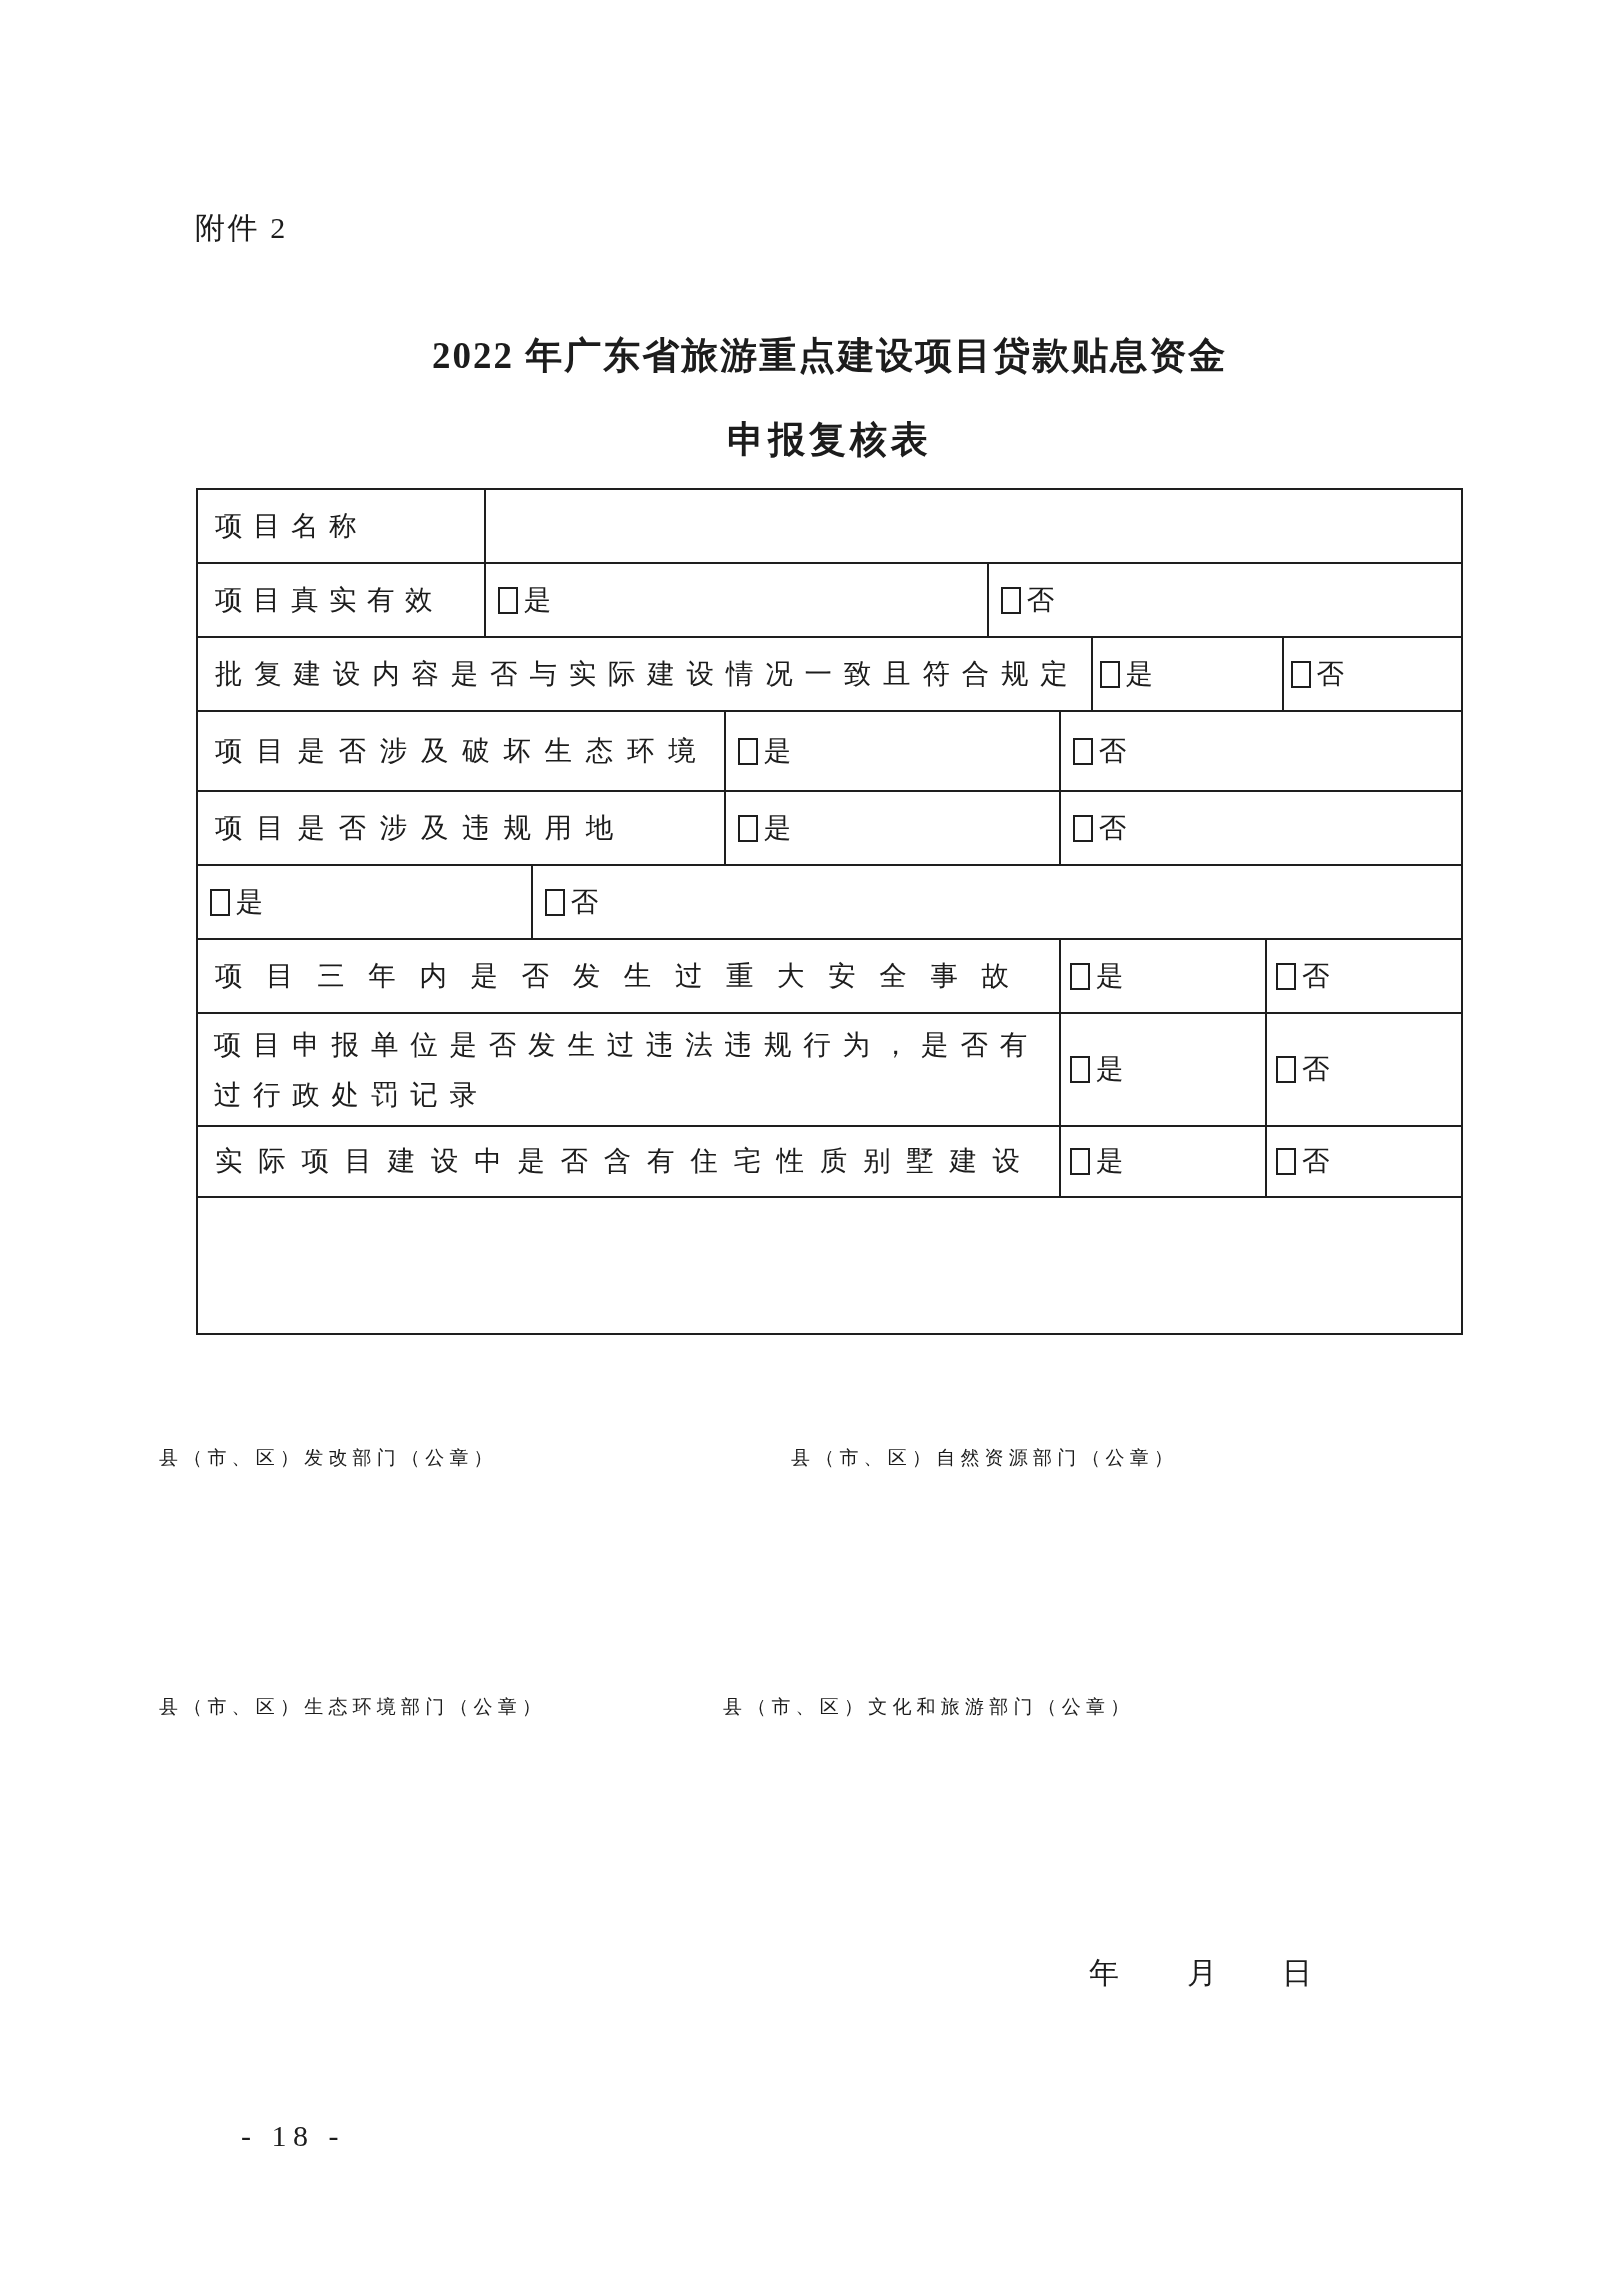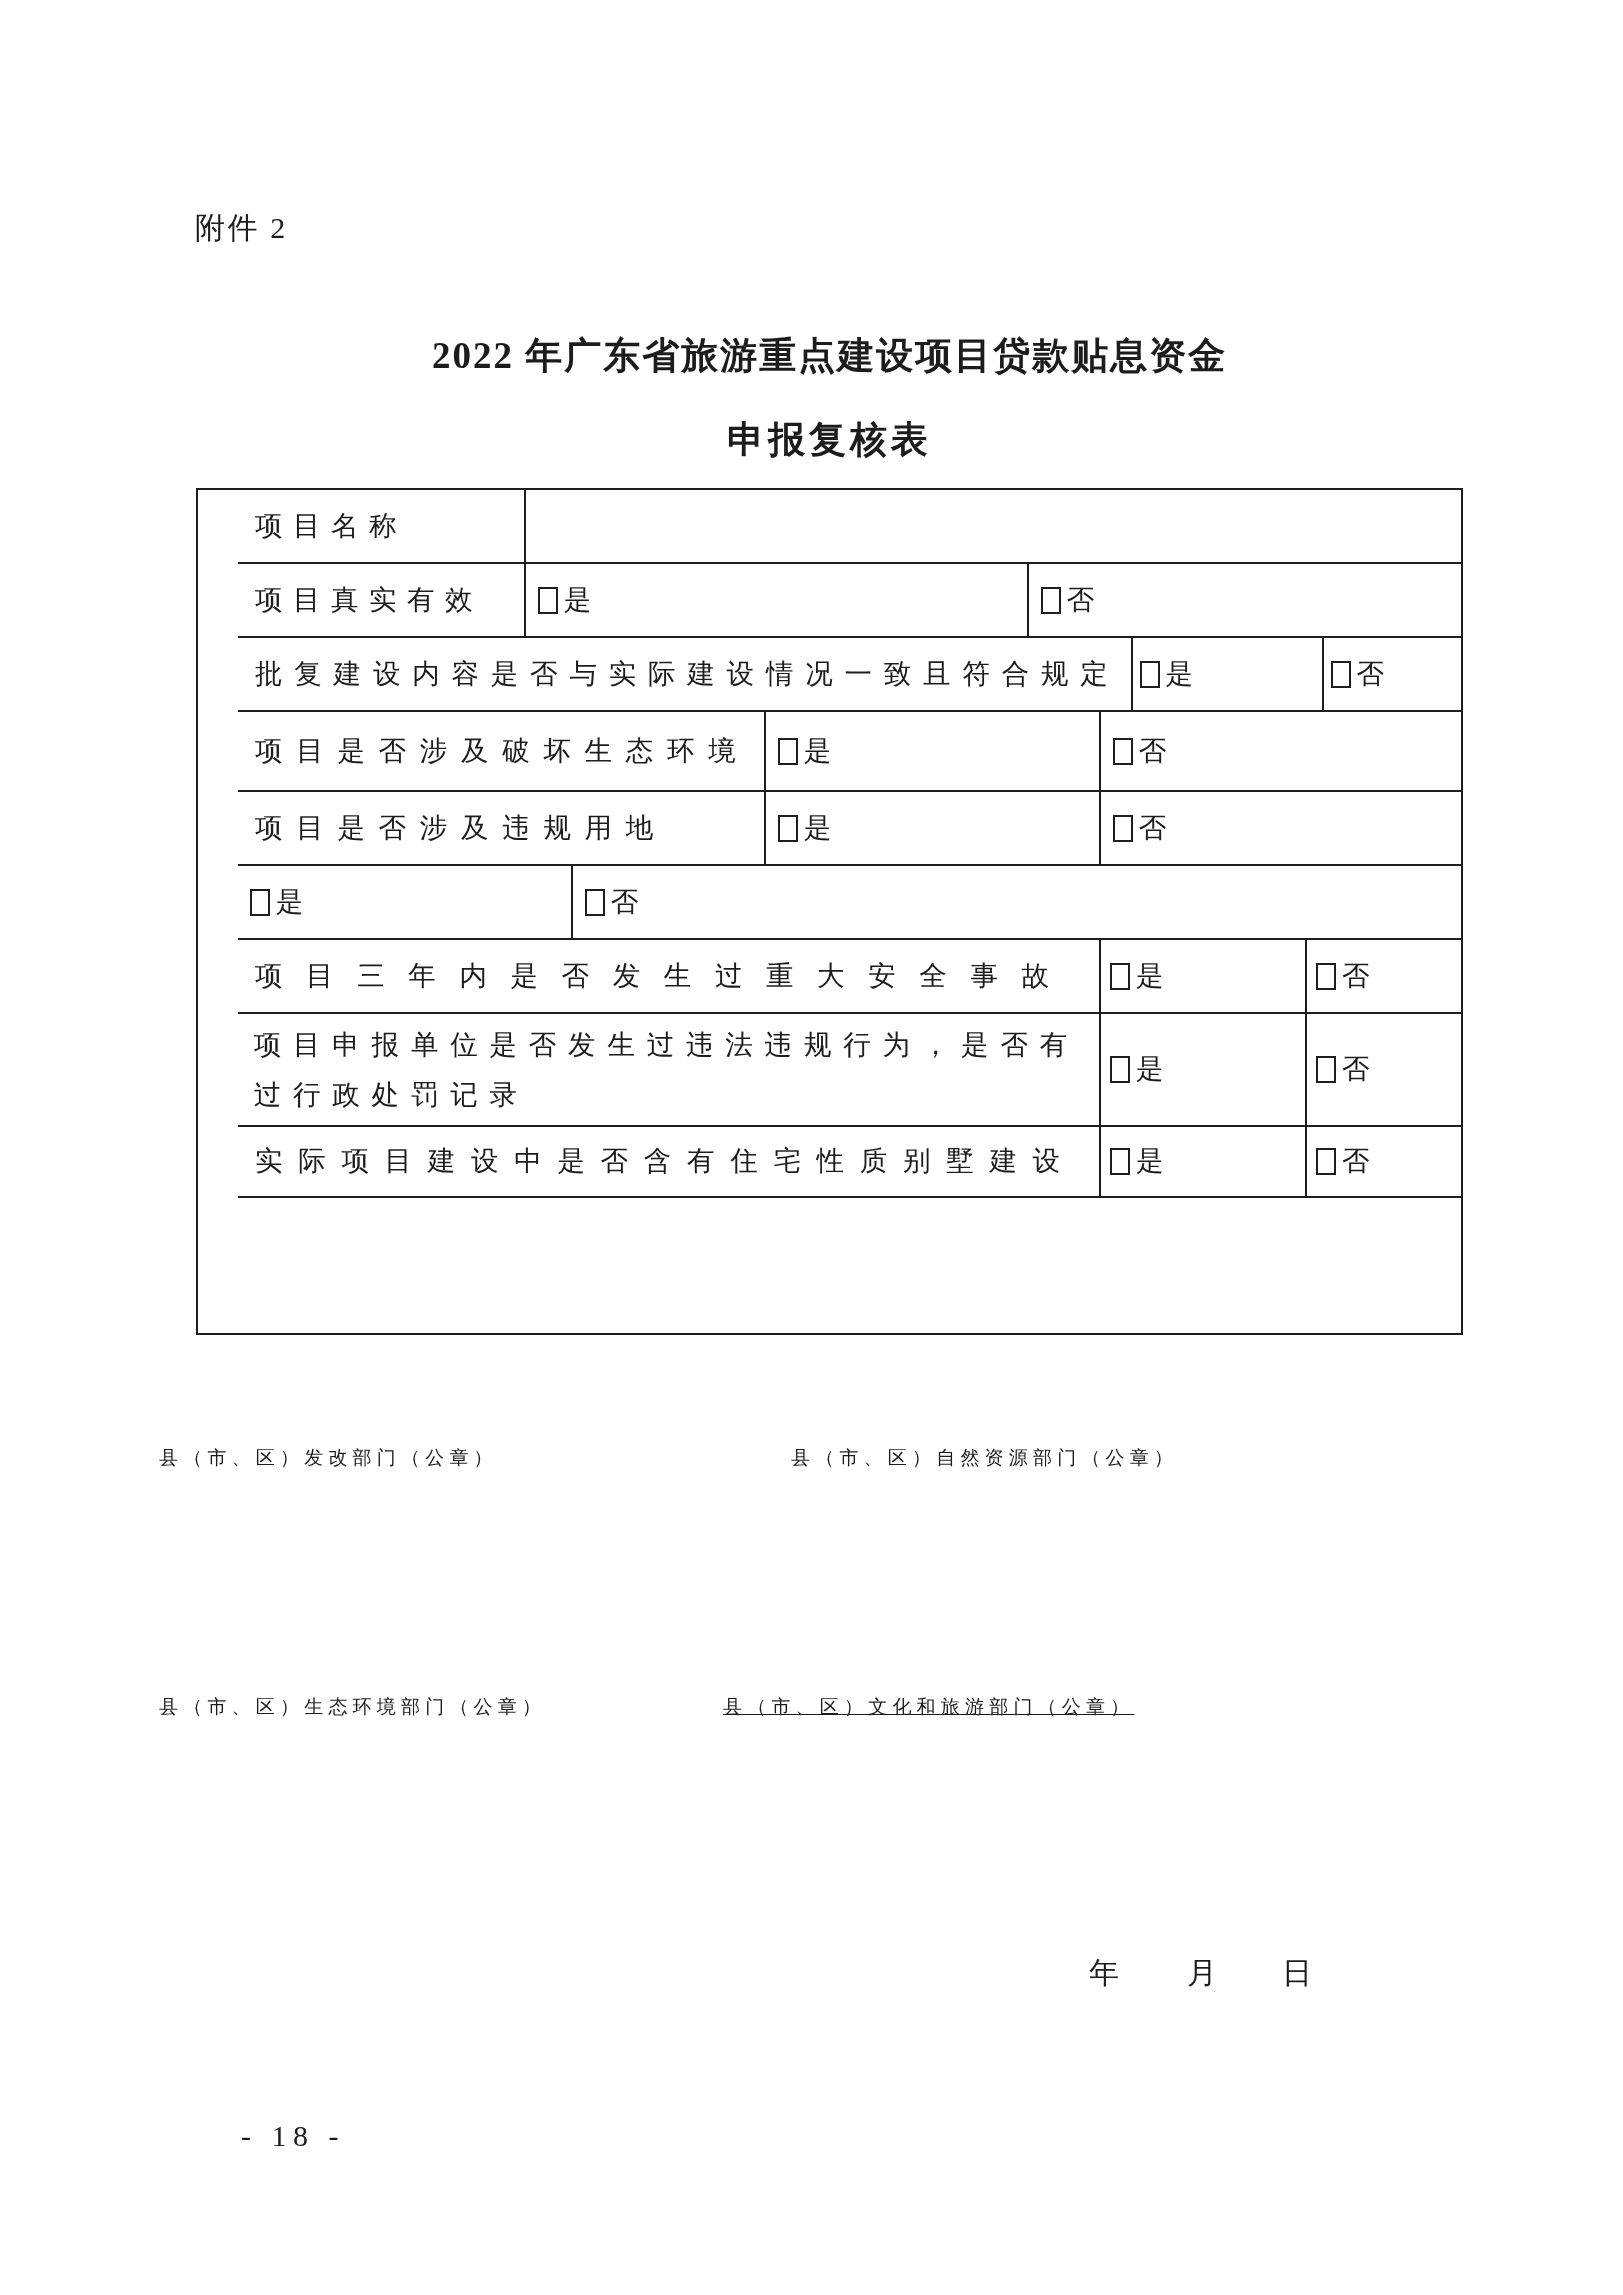--- a/index.html
+++ b/index.html
@@ -32,21 +32,21 @@
     font-size: 37px; font-weight: bold; letter-spacing: 3.9px;
   }
 
   
   .form-table {
     left: 196px; top: 488px;
     width: 1267px; height: 847px;
     border: 2.6px solid #1e1e1e;
     display: flex; flex-direction: column;
   }
-  .row { display: flex; border-bottom: 2px solid #1e1e1e; flex: 0 0 auto; margin-left: 40px; }
+  .row { display: flex; border-bottom: 2px solid #1e1e1e; flex: 0 0 auto; }
   .row.last { border-bottom: none; }
   .c {
     border-right: 2px solid #1e1e1e;
     display: flex; align-items: center;
     font-size: 27.5px; line-height: 1.1;
     overflow: hidden;
   }
   .c.end { border-right: none; }
   .lblc { padding-left: 17px; padding-right: 5.2px; }
   .optc { padding-left: 11.8px; }
@@ -68,21 +68,21 @@
     background: #ffffff;
   }
   .opt-label { white-space: nowrap; }
   .b { font-weight: bold; }
 
   
   .stamp { font-size: 19px; letter-spacing: 5.2px; white-space: nowrap; }
   .stamp1a { left: 159px; top: 1445px; }
   .stamp1b { left: 791px; top: 1445px; }
   .stamp2a { left: 159px; top: 1694px; }
-  .stamp2b { left: 723px; top: 1694px; text-decoration: underline; }
+  .stamp2b { left: 723px; top: 1694px; }
 
   
   .dateline { font-size: 30px; }
   .d-year  { left: 1089px; top: 1953px; }
   .d-month { left: 1187px; top: 1953px; }
   .d-day   { left: 1282px; top: 1953px; }
 
   
   .pageno {
     left: 241px; top: 2119px;

